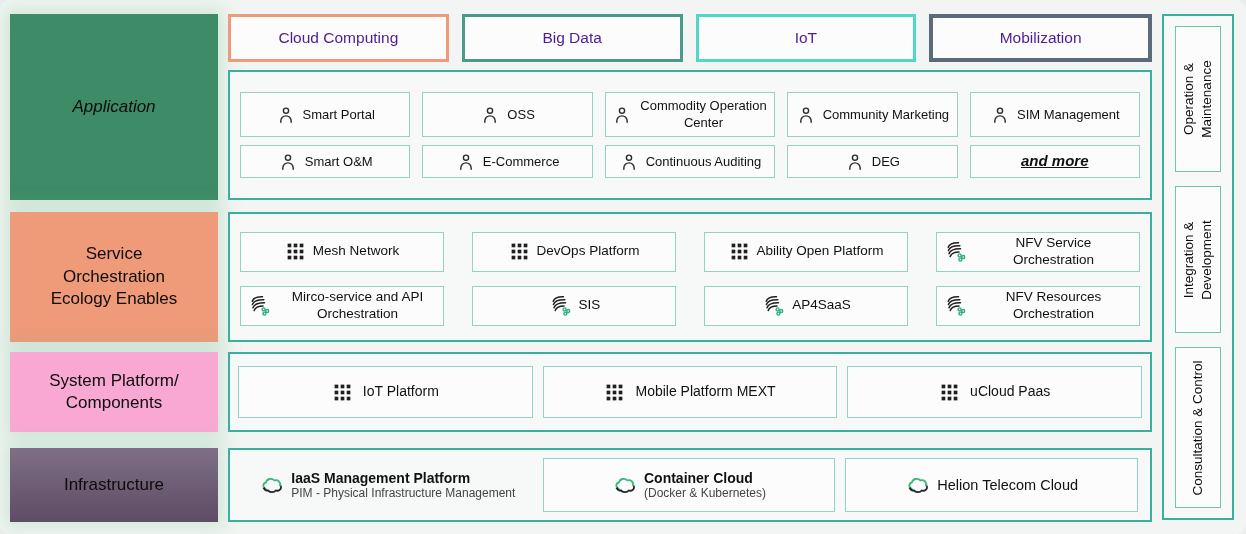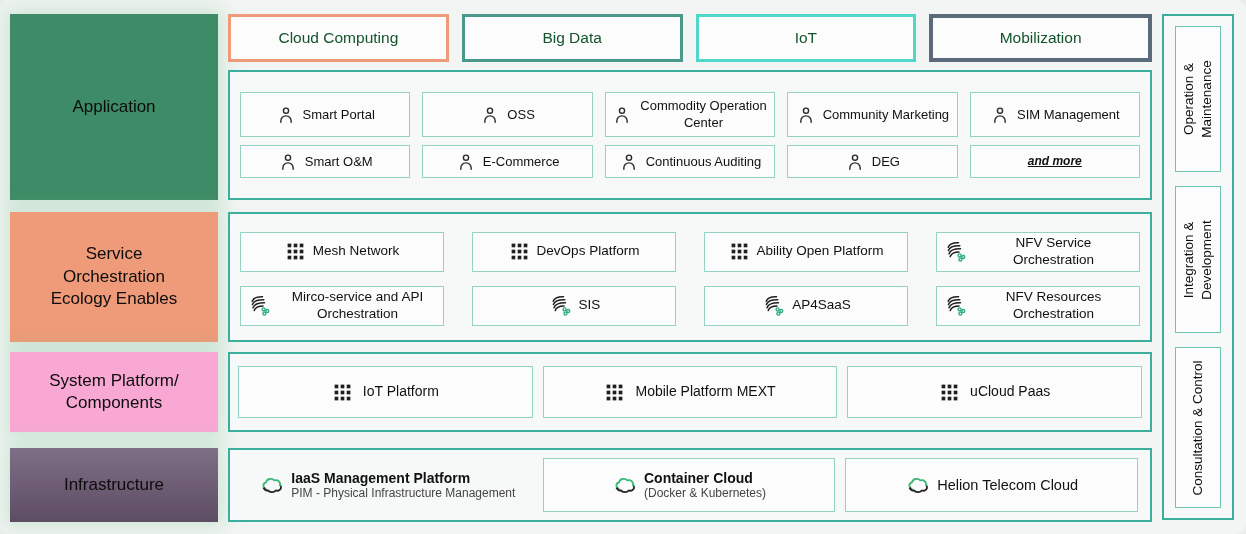--- a/index.html
+++ b/index.html
@@ -10,42 +10,42 @@
   .layer-label .lbl{line-height:1.32;}
   #lab-app{top:14px;height:186px;}
   #lab-svc{top:212px;height:130px;}
   #lab-svc .lbl{max-width:150px;}
   #lab-sys{top:352px;height:80px;}
   #lab-sys .lbl{max-width:185px;}
   #lab-infra{top:448px;height:74px;background-image:linear-gradient(180deg,rgba(255,255,255,.14),rgba(0,0,0,.12));}
   
   .chips{position:absolute;left:228px;top:14px;width:924px;height:48px;display:flex;gap:13px;}
   .chip{flex:1;background:#fbfcfb;border:3px solid #999;display:flex;align-items:center;justify-content:center;
-    font-size:15.5px;color:#14532d;}
+    font-size:15.5px;color:#4c1d95;}
   .chip:nth-child(4){border-width:4px;}
   
   .container{position:absolute;left:228px;width:924px;border:2px solid #3aaf9b;background:#f6f9f8;box-sizing:border-box;}
   #app-grid{top:70px;height:130px;display:grid;grid-template-columns:repeat(5,1fr);gap:8px 12px;padding:20px 10px;}
   #svc-grid{top:212px;height:130px;display:grid;grid-template-columns:repeat(4,1fr);gap:14px 28px;padding:18px 10px;}
   #sys-row{top:352px;height:80px;display:flex;gap:10px;padding:12px 8px;}
   #infra-row{top:448px;height:74px;display:flex;gap:10px;padding:8px 12px;align-items:stretch;}
   
   .item{background:#fbfcfb;border:1.5px solid #93d2c4;display:flex;align-items:center;justify-content:center;
     gap:7px;padding:2px 6px;font-size:13px;line-height:1.25;text-align:center;box-sizing:border-box;min-width:0;}
   .item .ic{flex:0 0 auto;}
   #svc-grid .item{font-size:13.5px;}
   #sys-row .item{flex:1;font-size:14px;gap:10px;}
   #infra-row .cell{flex:1;display:flex;align-items:center;justify-content:center;gap:4px;box-sizing:border-box;padding:2px 8px;}
   #infra-row .boxed{background:#fbfcfb;border:1.5px solid #93d2c4;}
   .infra-text{display:flex;flex-direction:column;align-items:flex-start;text-align:left;}
   .infra-text .t1{font-size:14px;font-weight:700;}
   #infra-row .cell:nth-child(3) .t1{font-weight:400;font-size:14.5px;}
   .infra-text .t2{font-size:12px;color:#444;}
   .infra-text .t2:empty{display:none;}
-  .more{font-style:italic;text-decoration:underline;font-size:12px;font-weight:600;}
+  .more{font-style:italic;text-decoration:underline;font-size:15px;font-weight:600;}
   
   .side{position:absolute;left:1162px;top:14px;width:72px;height:506px;border:2px solid #3aaf9b;background:#f6f9f8;
     box-sizing:border-box;display:flex;flex-direction:column;align-items:center;gap:14px;padding:10px 0;}
   .side .vbox{position:relative;width:46px;background:#fbfcfb;border:1.5px solid #6cc4b2;box-sizing:border-box;}
   .side .vbox:nth-child(1){height:146px;}
   .side .vbox:nth-child(2){height:147px;}
   .side .vbox:nth-child(3){height:161px;}
   .vtext{position:absolute;top:50%;left:50%;transform:translate(-50%,-50%) rotate(-90deg);
     white-space:nowrap;text-align:center;font-size:13.5px;line-height:1.35;color:#0c0c0c;}
   .vtext span{display:block;}
@@ -88,21 +88,21 @@
   <symbol id="i-cloud" viewBox="0 0 28 22">
     <path d="M7 15 C3.8 14.2 3.2 9.4 7 8.4 C7.6 4.8 13 3.6 15.3 6.4 C18.8 5.2 21.8 8.2 21 11.4" fill="none" stroke="#3cb878" stroke-width="1.8" stroke-linecap="round"></path>
     <polygon points="20.1,11.2 23.1,10.4 21.6,13" fill="#3cb878"></polygon>
     <path d="M22 12.6 C22.5 15.6 19.5 17.4 16.8 16.5 C15 18.9 10.5 18.7 8.8 16.3 C7.4 16.7 5.8 16.1 5.2 14.9" fill="none" stroke="#222" stroke-width="1.8" stroke-linecap="round"></path>
     <polygon points="6.3,15.8 3.5,14.6 6,13.1" fill="#222"></polygon>
   </symbol>
 </svg>
 
 <div class="canvas">
 
-  <div class="layer-label" id="lab-app" style="background-color: rgb(62, 139, 103);">
+  <div class="layer-label" id="lab-app" style="background-color: rgb(62, 139, 103); font-style: italic;">
     <span class="lbl">Application</span>
   </div>
   <div class="layer-label" id="lab-svc" style="background-color: rgb(239, 154, 120);">
     <span class="lbl">Service Orchestration Ecology Enables</span>
   </div>
   <div class="layer-label" id="lab-sys" style="background-color: #f9a8d4;">
     <span class="lbl">System Platform/ Components</span>
   </div>
   <div class="layer-label" id="lab-infra" style="background-color: rgb(106, 87, 114);">
     <span class="lbl">Infrastructure</span>

